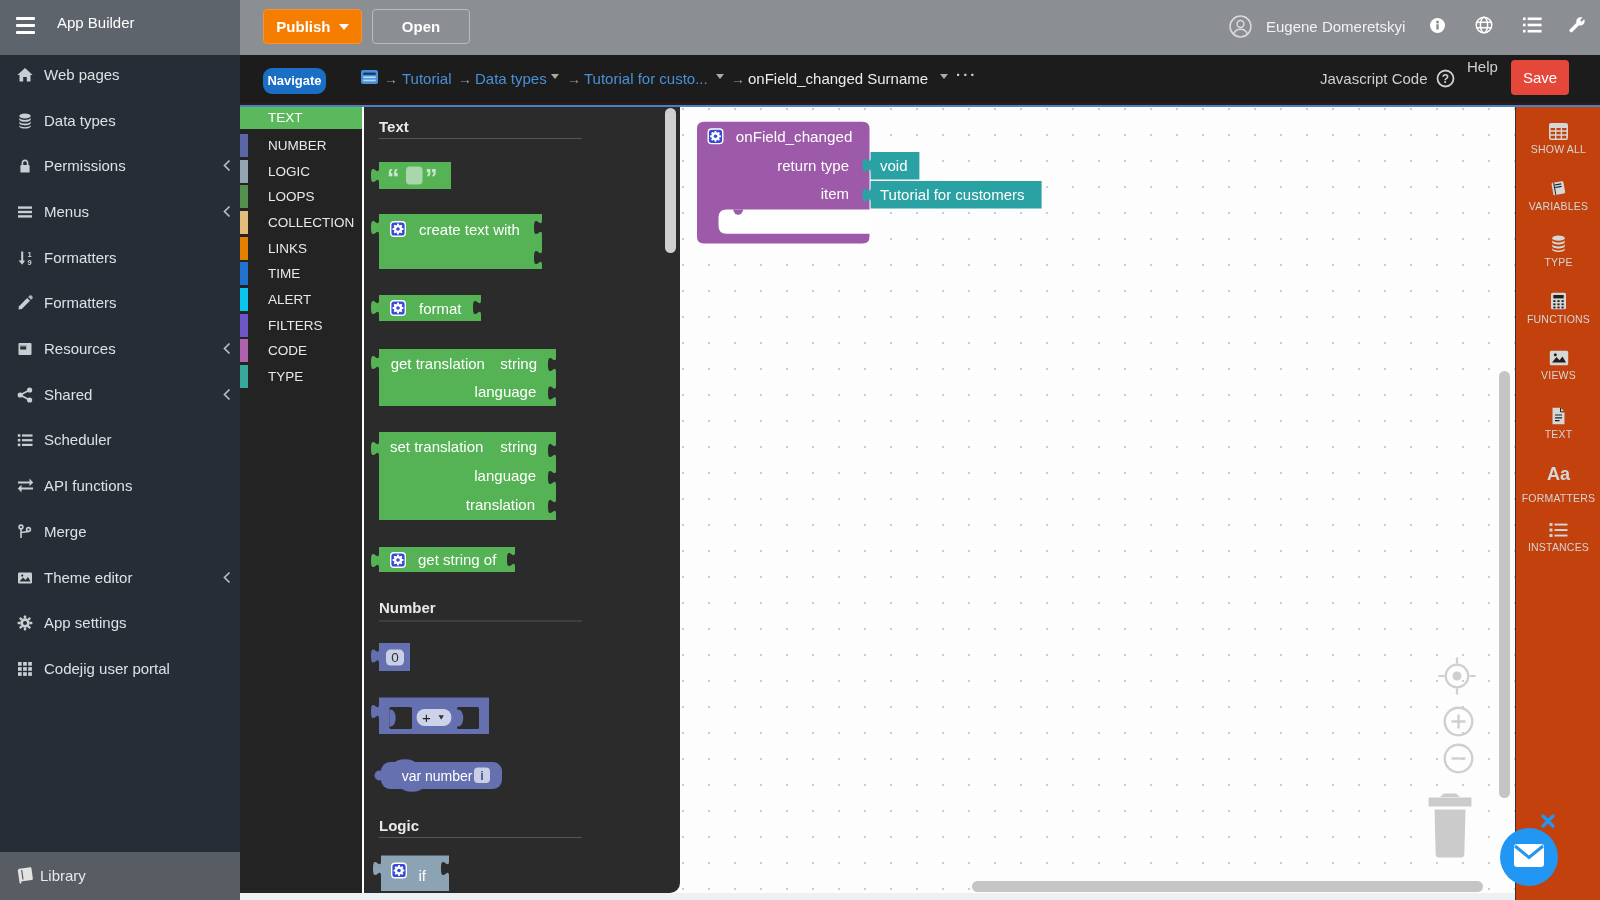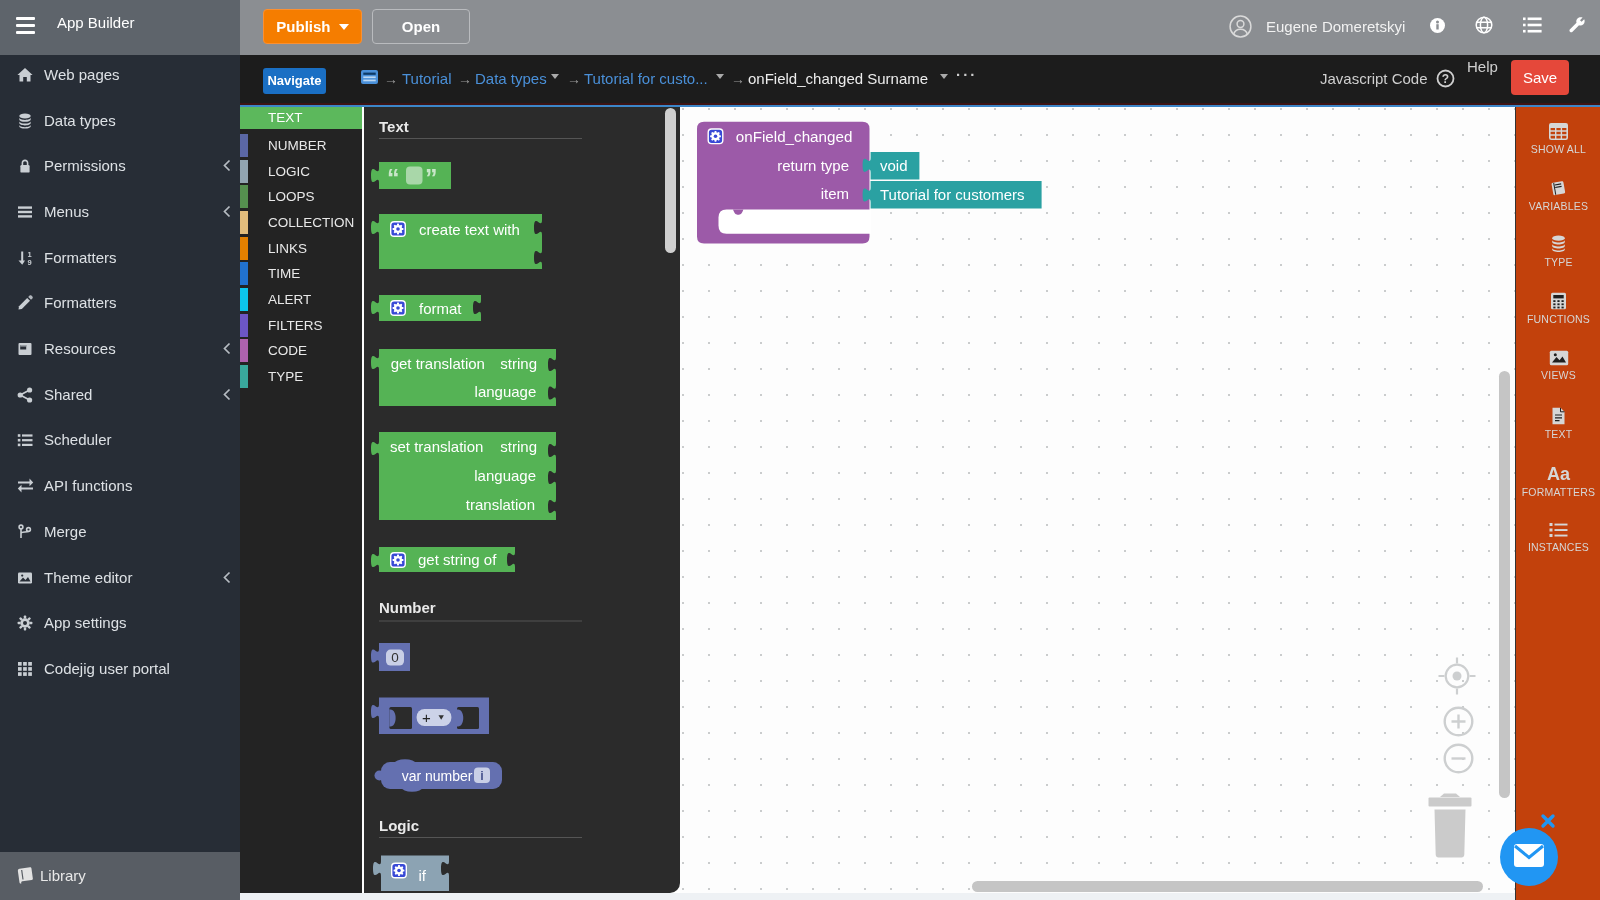--- a/index.html
+++ b/index.html
@@ -15,21 +15,21 @@
 #hamb div { position:absolute; left:0; width:19px; height:3px; background:#fff; border-radius:1px; }
 #appbuilder { left:57px; top:14px; color:#fff; font-size:15px; }
 #btn-publish { left:263px; top:9px; width:99px; height:35px; background:#f57d00; border:1px solid #fb9032; border-radius:4px; color:#fff; font-size:15px; font-weight:bold; text-align:center; line-height:33px; }
 #btn-open { left:372px; top:9px; width:98px; height:35px; border:1px solid #b9bbbe; border-radius:4px; color:#fff; font-size:15px; font-weight:bold; text-align:center; line-height:33px; }
 #username { left:1266px; top:18px; color:#f2f2f2; font-size:15px; }
 
 
 #toolbar2 { left:240px; top:55px; width:1360px; height:49px; background:#1c1c1c; }
 #redline { left:240px; top:103px; width:1360px; height:1.5px; background:#3d1414; }
 #blueline { left:240px; top:104.5px; width:1360px; height:2.5px; background:#3c86c8; }
-#btn-navigate { left:263px; top:68px; width:63px; height:26px; background:#1a6fc4; border-radius:3px; color:#fff; font-size:13px; font-weight:bold; text-align:center; line-height:26px; }
+#btn-navigate { left:263px; top:68px; width:63px; height:26px; background:#1a6fc4; border-radius:9px; color:#fff; font-size:13px; font-weight:bold; text-align:center; line-height:26px; }
 .bc { top:70px; font-size:15px; color:#4a90d9; }
 .bc-arrow { top:71px; font-size:14px; color:#9a9a9a; }
 .bc-caret { top:74px; width:0; height:0; border-left:4px solid transparent; border-right:4px solid transparent; border-top:5px solid #aaa; }
 #jscode { left:1320px; top:70px; font-size:15px; color:#cfcfcf; }
 #help { left:1467px; top:58px; font-size:15px; color:#cfcfcf; }
 #btn-save { left:1511px; top:60px; width:58px; height:35px; background:#e5483a; border-radius:4px; color:#fff; font-size:15px; text-align:center; line-height:35px; }
 
 
 #sidebar { left:0; top:55px; width:240px; height:845px; background:#272d36; }
 .sb-item { position:absolute; left:0; width:240px; height:26px; color:#dde1e5; font-size:15px; }
@@ -502,21 +502,21 @@
       </div>
     <div class="rb-item" style="top:300px">
         <svg width="15" height="18" viewBox="0 0 15 18">
           <path d="M1.5 0.8 L9.5 0.8 L13.5 4.8 L13.5 17.2 L1.5 17.2 Z" fill="#d6d6d6"></path>
           <path d="M9.5 0.8 L9.5 4.8 L13.5 4.8" fill="none" stroke="#1f1f1f" stroke-width="1"></path>
           <path d="M4 8 L11 8 M4 10.8 L11 10.8 M4 13.6 L8.5 13.6" stroke="#1f1f1f" stroke-width="1.2"></path>
         </svg>
         <div class="rlbl">TEXT</div>
       </div>
     <div class="rb-item" style="top:358px">
-        <div style="font-size:18px;font-weight:bold;color:#d6d6d6;line-height:19px;margin-bottom:2px">Aa</div>
+        <div style="font-size:18px;font-weight:bold;color:#d6d6d6;line-height:19px;margin-bottom:8px">Aa</div>
         <div class="rlbl">FORMATTERS</div>
       </div>
     <div class="rb-item" style="top:415px">
         <svg width="19" height="16" viewBox="0 0 19 16" fill="#d6d6d6">
           <rect x="0.5" y="1" width="3" height="3"></rect>
           <rect x="5.5" y="1.6" width="13" height="1.9"></rect>
           <rect x="0.5" y="6.5" width="3" height="3"></rect>
           <rect x="5.5" y="7.1" width="13" height="1.9"></rect>
           <rect x="0.5" y="12" width="3" height="3"></rect>
           <rect x="5.5" y="12.6" width="13" height="1.9"></rect>

